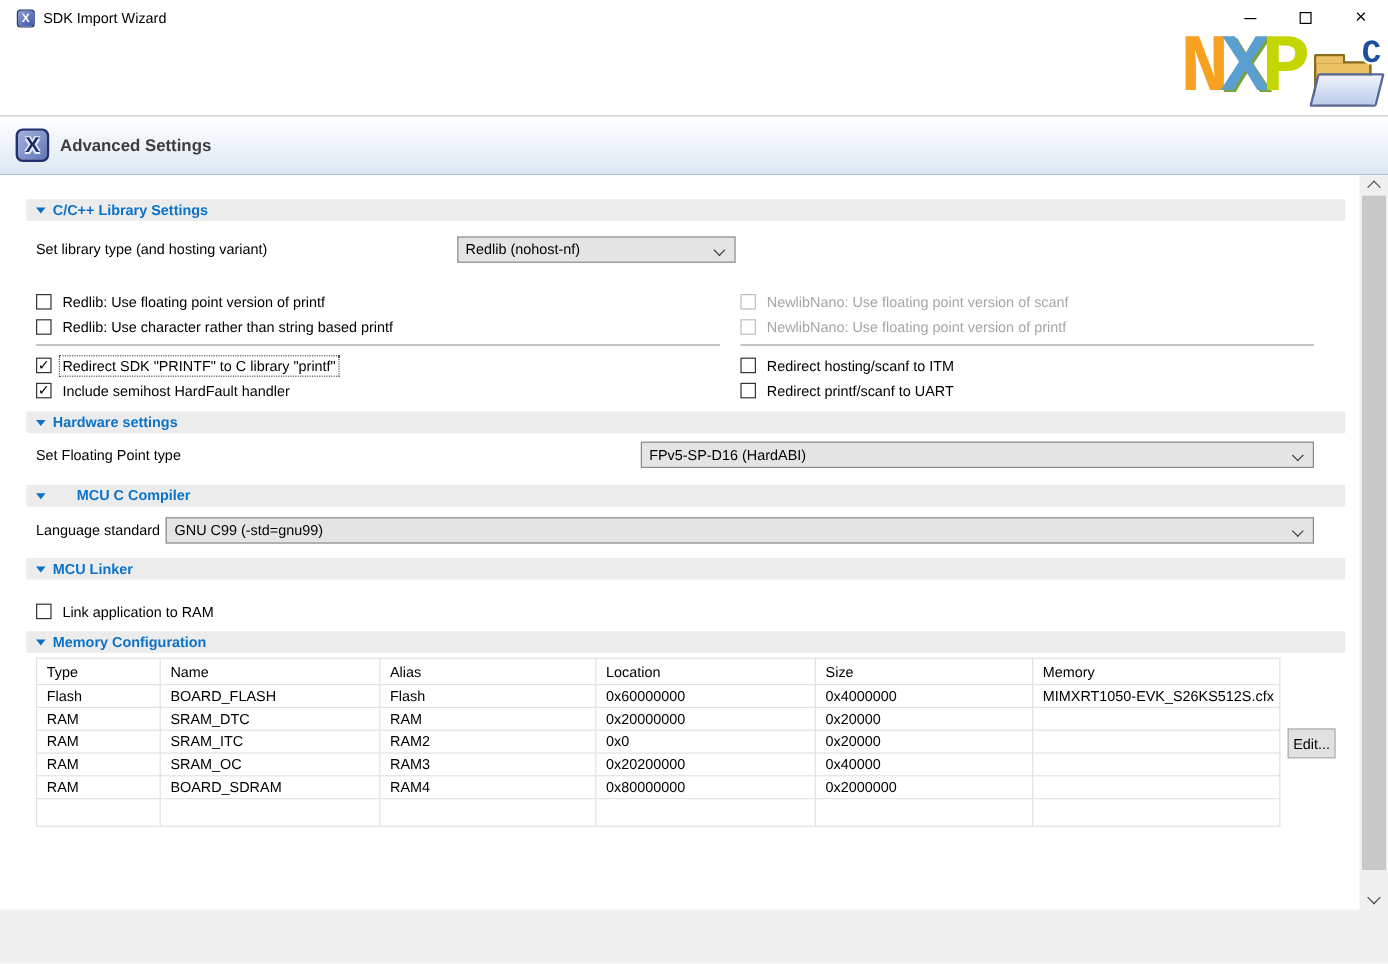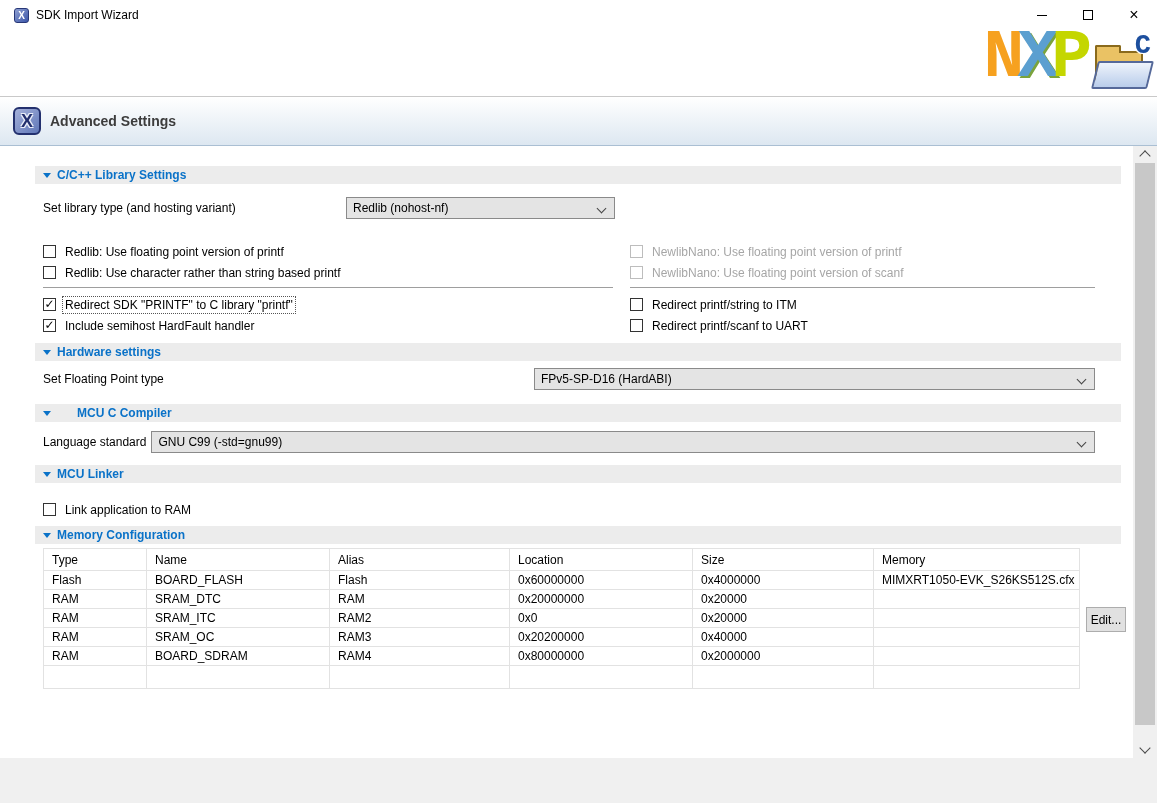--- a/index.html
+++ b/index.html
@@ -38,33 +38,33 @@
   .banner { height:49px; background:linear-gradient(#ffffff,#dde7f1); border-bottom:1px solid #aabfd3;
     display:flex; align-items:center; padding-left:13px; }
   .banner-icon { width:28px; height:28px; border-radius:6px; border:2px solid #23306e;
     background:linear-gradient(135deg,#a5b1da,#6077b8); color:#222f6e; font-weight:bold; font-size:18px;
     line-height:24px; text-align:center;
     text-shadow:-1px -1px 0 #e9edf8,1px -1px 0 #e9edf8,-1px 1px 0 #e9edf8,1px 1px 0 #e9edf8; }
   .banner-title { margin-left:9px; font-size:14px; font-weight:bold; color:#3c3c3c; }
 
   
   .scroll-region { position:relative; height:612px; }
-  .content { height:563px; background:#fff; padding:20px 62px 0 35px; }
+  .content { height:563px; background:#fff; padding:20px 62px 0 22px; }
 
   .section-bar { height:18px; background:#ececec; display:flex; align-items:center; padding-left:8px; margin-right:-26px; }
   .tri { width:0; height:0; border-left:4px solid transparent; border-right:4px solid transparent;
     border-top:5px solid #0a72c8; margin-right:6px; }
   .section-title { color:#0a72c8; font-weight:bold; font-size:12px; }
 
   .row { display:flex; align-items:center; padding-left:8px; }
   .lib-row { margin-top:13px; }
   .lib-label { width:303px; }
   .combo { height:22px; background:#e4e4e4; border:1px solid #8a8a8a; display:flex; align-items:center;
     padding-left:6px; position:relative; cursor:default; }
-  .combo-sm { width:269px; }
+  .combo-sm { width:232px;margin-left:48px; }
   .combo-chevron { position:absolute; right:9px; top:7px; width:7px; height:7px;
     border-right:1px solid #444; border-bottom:1px solid #444; transform:rotate(45deg); }
   .hw-row { margin-top:7px; }
   .hw-label { flex:1; }
   .combo-hw { width:561px; }
   .cc-row { margin-top:9px; }
   .cc-label { margin-right:5px; }
   .combo-cc { flex:1; }
 
   .cb-cols { display:flex; margin-top:22px; padding-left:8px; }
@@ -166,30 +166,30 @@
             <span class="cb-label focused">Redirect SDK "PRINTF" to C library "printf"</span>
           </div>
           <div class="cb-row">
             <span class="cb-box checked">✓</span>
             <span class="cb-label">Include semihost HardFault handler</span>
           </div>
         </div>
       <div class="col-right">
           <div class="cb-row">
             <span class="cb-box disabled"></span>
+            <span class="cb-label disabled">NewlibNano: Use floating point version of scanf</span>
+          </div>
+          <div class="cb-row">
+            <span class="cb-box disabled"></span>
             <span class="cb-label disabled">NewlibNano: Use floating point version of printf</span>
           </div>
-          <div class="cb-row">
-            <span class="cb-box disabled"></span>
-            <span class="cb-label disabled">NewlibNano: Use floating point version of scanf</span>
-          </div>
           <div class="cb-divider"></div>
           <div class="cb-row">
             <span class="cb-box"></span>
-            <span class="cb-label">Redirect printf/string to ITM</span>
+            <span class="cb-label">Redirect hosting/scanf to ITM</span>
           </div>
           <div class="cb-row">
             <span class="cb-box"></span>
             <span class="cb-label">Redirect printf/scanf to UART</span>
           </div>
         </div>
     </div>
 
     <div class="section-bar bar2">
       <span class="tri"></span>

